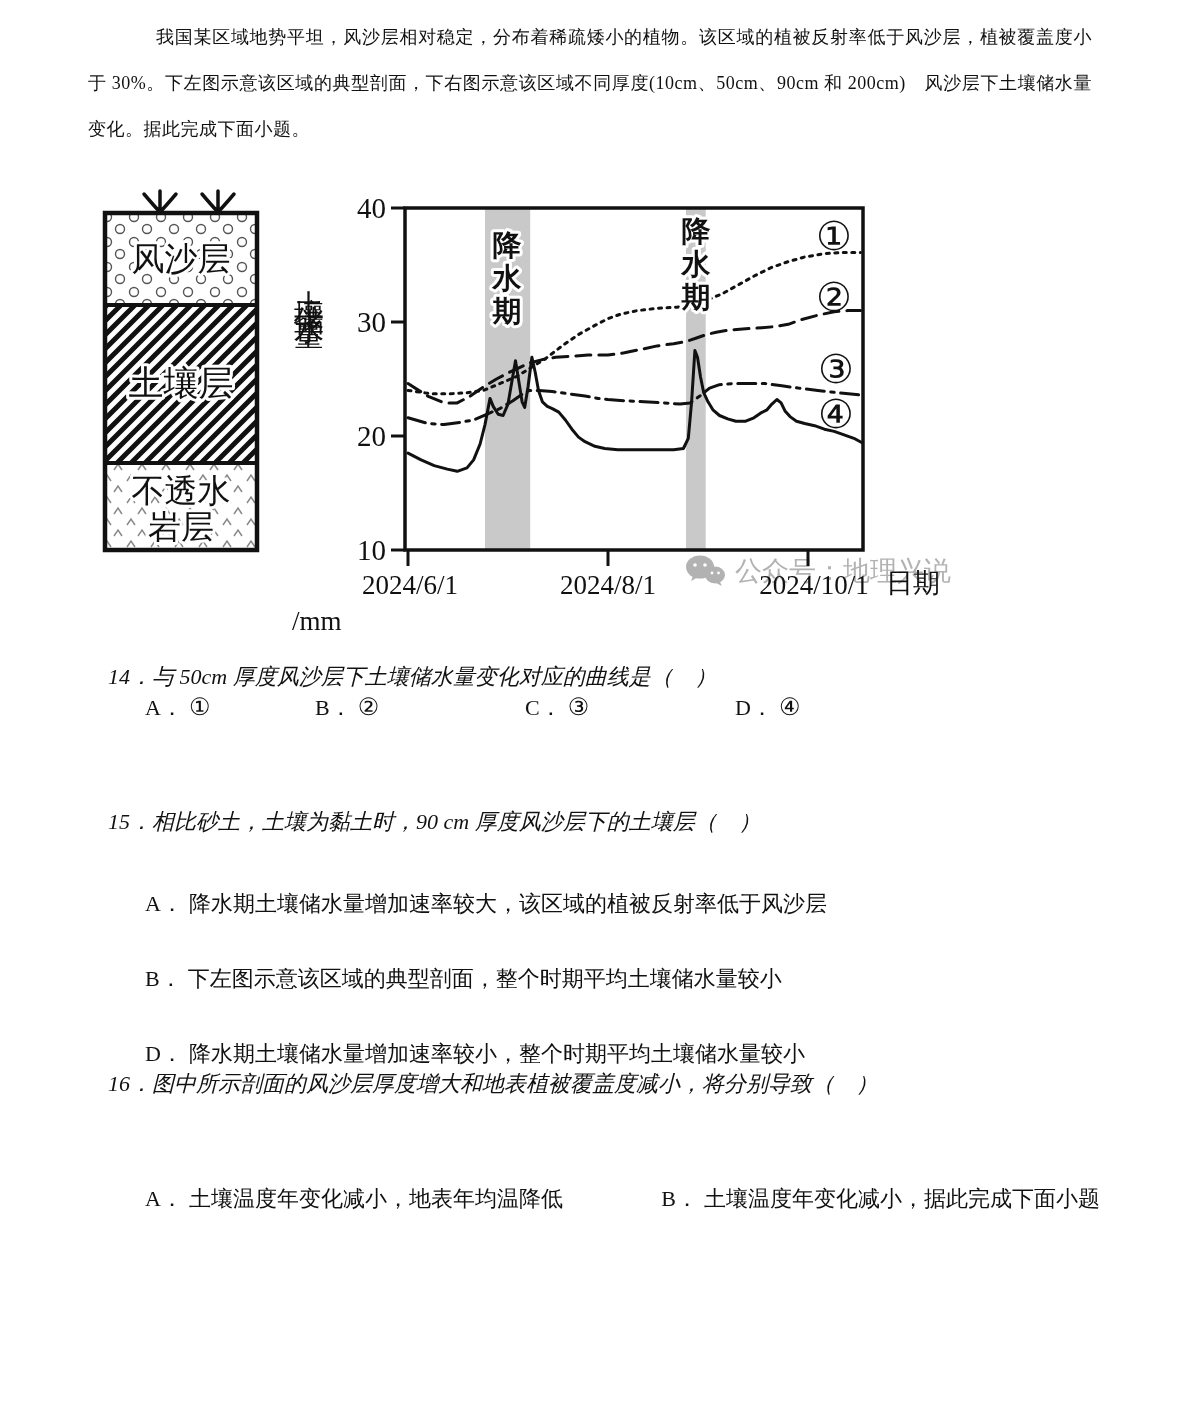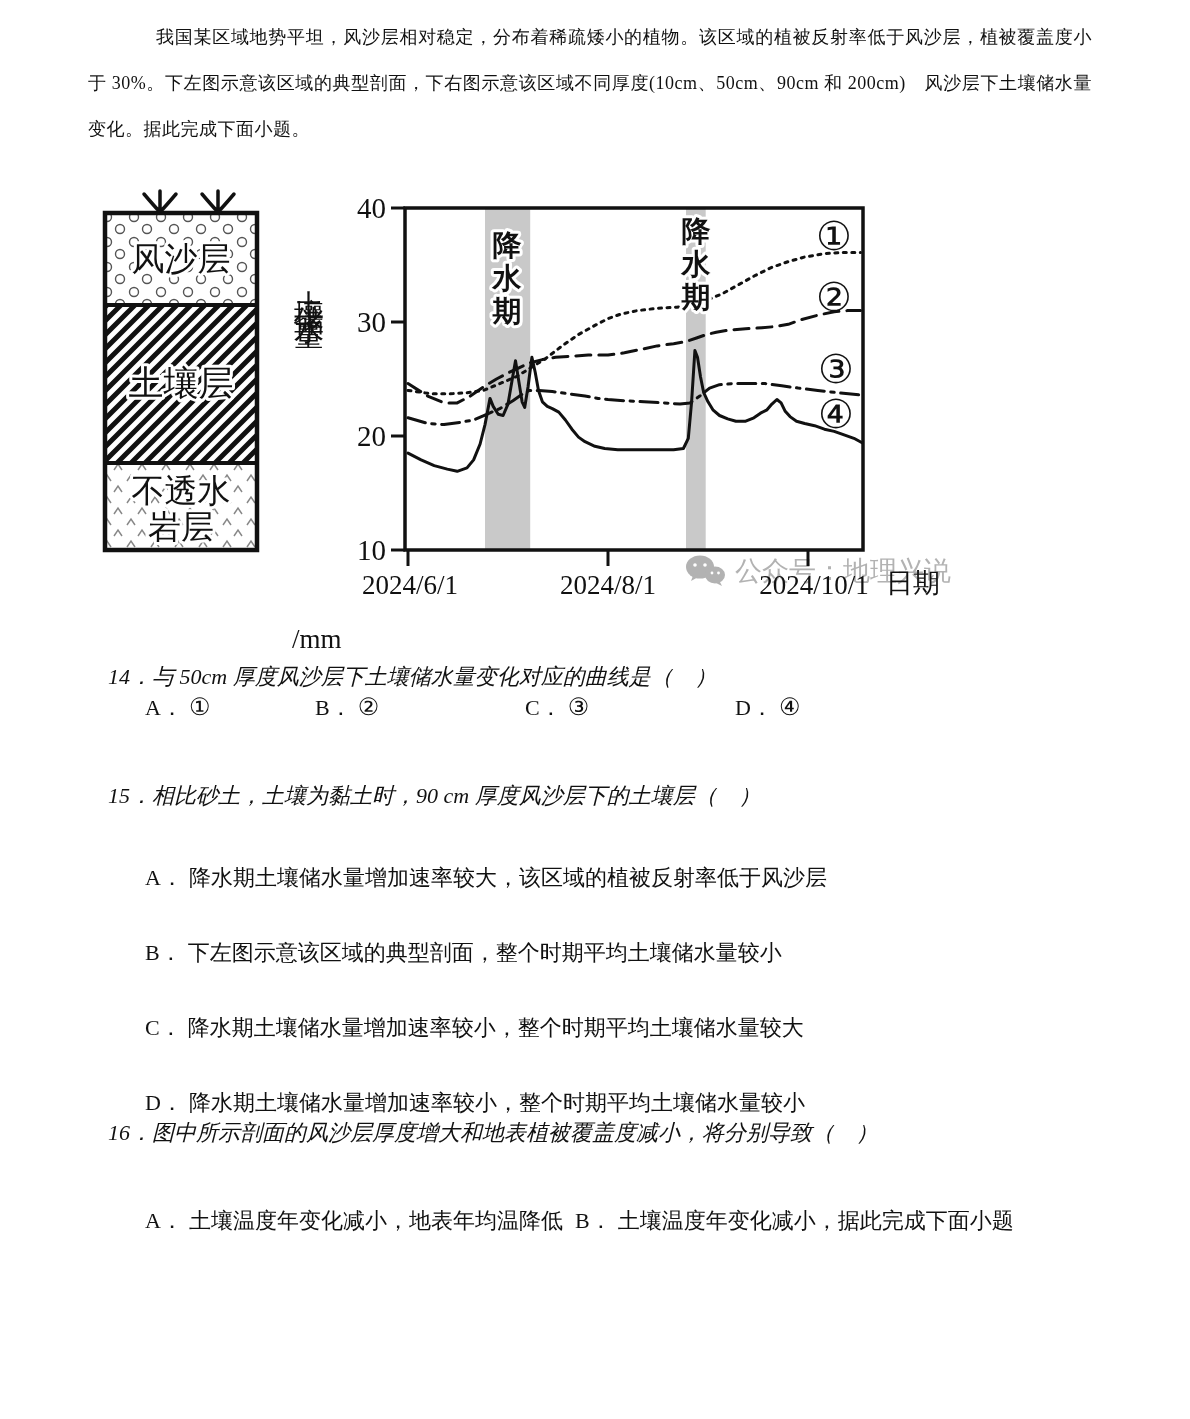--- a/index.html
+++ b/index.html
@@ -18,21 +18,21 @@
   .figure { position:relative; height:452px; margin-top:30px; }
   .profile-svg { position:absolute; left:100px; top:4px; }
   .profile-label { font-size:33px; text-anchor:middle; fill:#111;
     stroke:#fff; stroke-width:6px; paint-order:stroke; stroke-linejoin:round; }
   .profile-label.big { font-size:35px; }
   .ylabel-main {
     position:absolute; left:294px; top:84px;
     writing-mode:vertical-rl; text-orientation:upright;
     font-size:30px; letter-spacing:8px; line-height:1;
   }
-  .ylabel-unit { position:absolute; left:292px; top:442px; font-size:27px; }
+  .ylabel-unit { position:absolute; left:292px; top:424px; font-size:27px; }
   .watermark {
     position:absolute; left:684px; top:372px; height:34px;
     display:flex; align-items:center; gap:9px;
     color:#b2b2b2; font-size:27px; white-space:nowrap; z-index:1;
   }
   .chart-svg { position:absolute; left:340px; top:0; z-index:2; }
   .plot-box { fill:none; stroke:#111; stroke-width:3.5px; }
   .tick { stroke:#111; stroke-width:3px; }
   .ytick-label { font-size:29px; text-anchor:end; dominant-baseline:central; fill:#111; }
   .xtick-label { font-size:27px; text-anchor:middle; fill:#111; }
@@ -41,26 +41,26 @@
   .series-label { font-size:40px; text-anchor:middle; dominant-baseline:central; fill:#111; }
   .rain-label { font-size:29px; font-weight:600; text-anchor:middle; dominant-baseline:central;
     fill:#111; stroke:#fff; stroke-width:6px; paint-order:stroke; stroke-linejoin:round; }
   
   .questions { margin-left:108px; margin-right:90px; font-size:22px; line-height:30px; }
   .stem { white-space:nowrap;font-style:italic; }
   .q14-stem { margin-top:28px; }
   .q14-opts { display:flex; padding-left:37px; }
   .q14-opt-a { width:170px; } .q14-opt-b { width:210px; } .q14-opt-c { width:210px; }
   .q14-opts .circ { font-size:24px; }
-  .q15-stem { margin-top:58px; }
+  .q15-stem { margin-top:84px; }
   .opt-line { padding-left:37px; margin-top:45px; white-space:nowrap; }
   .opt-line.first { margin-top:52px; }
   .q16-stem { }
   .q16-row { display:flex; padding-left:37px; white-space:nowrap; }
-  .q16-row1 { margin-top:58px; }
+  .q16-row1 { margin-top:85px;justify-content:space-between; }
   .q16-row2 { margin-top:43px; }
   .q16-col1 { width:430px; }
   .opt-key { margin-right:6px; }
 </style>
 </head>
 <body>
 
 <p class="intro">我国某区域地势平坦，风沙层相对稳定，分布着稀疏矮小的植物。该区域的植被反射率低于风沙层，植被覆盖度小于 30%。下左图示意该区域的典型剖面，下右图示意该区域不同厚度(10cm、50cm、90cm 和 200cm)　风沙层下土壤储水量变化。据此完成下面小题。</p>
 
 <div class="figure">
@@ -160,21 +160,20 @@
   <div class="q14-opts">
     <span class="q14-opt-a"><span class="opt-key">A．</span><span class="circ">①</span></span>
     <span class="q14-opt-b"><span class="opt-key">B．</span><span class="circ">②</span></span>
     <span class="q14-opt-c"><span class="opt-key">C．</span><span class="circ">③</span></span>
     <span class="q14-opt-d"><span class="opt-key">D．</span><span class="circ">④</span></span>
   </div>
 
   <div class="stem q15-stem"><span>15．</span><span>相比砂土，土壤为黏土时，90 cm 厚度风沙层下的土壤层（　）</span></div>
   <div class="opt-line first"><span class="opt-key">A．</span><span>降水期土壤储水量增加速率较大，该区域的植被反射率低于风沙层</span></div>
   <div class="opt-line"><span class="opt-key">B．</span><span>下左图示意该区域的典型剖面，整个时期平均土壤储水量较小</span></div>
-  <div class="opt-line"><span class="opt-key">C．</span><span>降水期土壤储水量增加速率较小，整个时期平均土壤储水量较大</span></div>
   <div class="opt-line"><span class="opt-key">D．</span><span>降水期土壤储水量增加速率较小，整个时期平均土壤储水量较小</span></div>
 
   <div class="stem q16-stem"><span>16．</span><span>图中所示剖面的风沙层厚度增大和地表植被覆盖度减小，将分别导致（　）</span></div>
   <div class="q16-row q16-row1">
     <span class="q16-col1"><span class="opt-key">A．</span><span>土壤温度年变化减小，地表年均温降低</span></span>
     <span><span class="opt-key">B．</span><span>土壤温度年变化减小，据此完成下面小题</span></span>
   </div>
 </div>
 
 </body></html>

